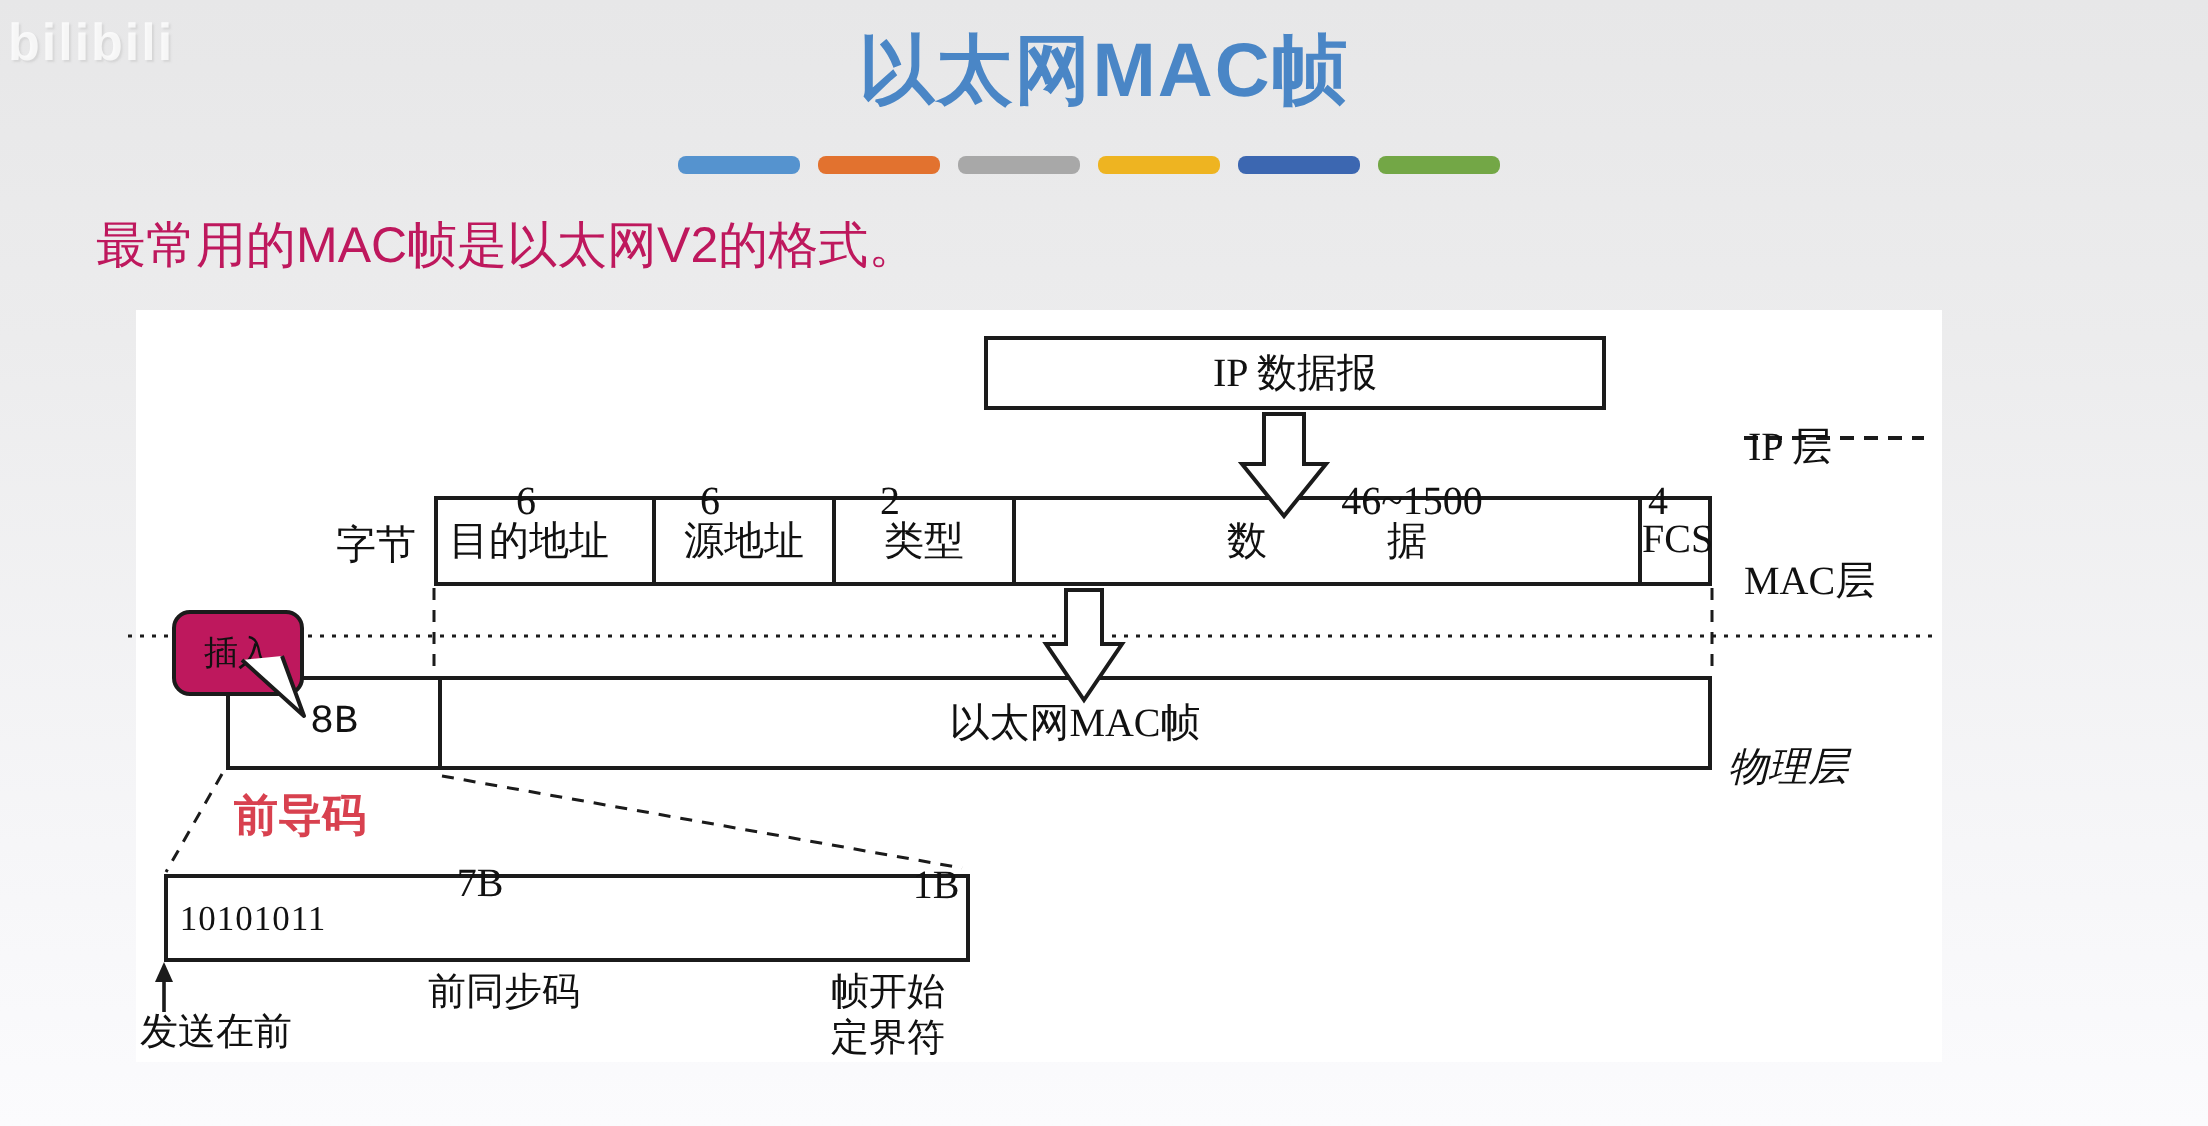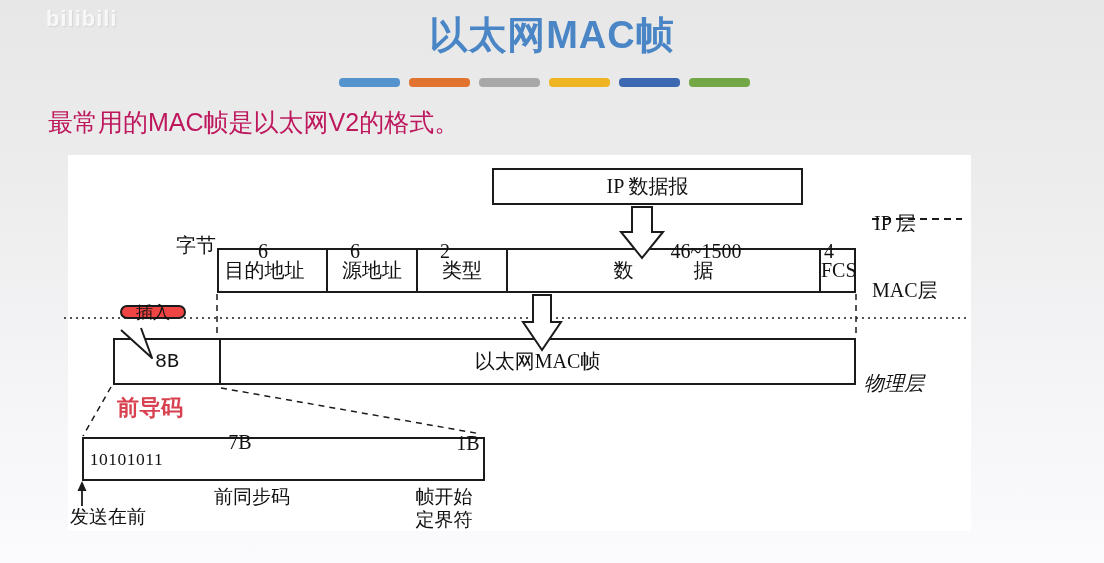--- a/index.html
+++ b/index.html
@@ -3,23 +3,23 @@
 <meta charset="utf-8">
 <style>
   html,body{margin:0;padding:0;}
   body{
     width:1104px;height:563px;overflow:hidden;position:relative;
     background:linear-gradient(180deg,#e7e7e8 0%,#ececed 30%,#f6f6f8 75%,#fbfbfd 100%);
     font-family:"Liberation Sans","DejaVu Sans",sans-serif;
   }
   .abs{position:absolute;}
   .watermark{
-    left:4px;top:6px;font-size:22px;font-weight:bold;
+    left:4px;top:6px;font-size:26px;font-weight:bold;
     color:rgba(255,255,255,0.78);text-shadow:1px 1px 1px rgba(180,180,180,0.35);
-    letter-spacing:1px;z-index:1;margin-left:42px;
+    letter-spacing:1px;z-index:1;
   }
   .title{
     left:0;top:10px;width:1104px;text-align:center;
     font-size:38px;font-weight:bold;letter-spacing:1px;z-index:2;margin:0;
   }
   .dashes{left:339px;top:78px;display:flex;gap:9px;z-index:2;}
   .dash{width:61px;height:9px;border-radius:4px;}
   .intro{
     left:48px;top:106px;font-size:25px;color:#be185d;margin:0;z-index:2;
   }
@@ -36,24 +36,24 @@
   }
   .row{box-sizing:border-box;border:2.5px solid #1b1b1b;background:#fff;display:flex;z-index:3;}
   .cell{
     box-sizing:border-box;display:flex;align-items:center;justify-content:center;
     font-size:20px;white-space:nowrap;
   }
   .cell + .cell{border-left:2px solid #1b1b1b;}
   .lbl{font-size:20px;white-space:nowrap;z-index:4;margin-top:20px;}
   .center{transform:translateX(-50%);}
   .bubble{
-    left:86px;top:305px;width:66px;height:14px;box-sizing:border-box;
-    border:2px solid #1b1b1b;border-radius:9px;background:#ef4444;
+    left:86px;top:305px;width:66px;height:43px;box-sizing:border-box;
+    border:2px solid #1b1b1b;border-radius:9px;background:#be185d;
     display:flex;align-items:center;justify-content:center;
-    font-size:17px;z-index:5;margin-left:34px;
+    font-size:17px;z-index:5;
   }
   .preamble-label{left:117px;top:393px;font-size:22px;font-weight:600;z-index:4;white-space:nowrap;}
   .bits{font-size:17.5px;letter-spacing:0.5px;}
   .caption{font-size:19px;line-height:23px;text-align:right;z-index:4;white-space:nowrap;}
 </style>
 </head>
 <body>
 
 <div class="abs watermark">bilibili</div>
 
@@ -82,21 +82,21 @@
 </svg>
 
 <div class="abs box diagram-text" style="left:492px;top:168px;width:311px;height:37px;font-size:20px;">
   <span>IP 数据报</span>
 </div>
 
 <div class="abs lbl diagram-text" style="left:874px;top:190px;">IP 层</div>
 <div class="abs lbl diagram-text" style="left:872px;top:257px;">MAC层</div>
 <div class="abs lbl diagram-text" style="left:864px;top:350px;font-style:italic;">物理层</div>
 
-<div class="abs lbl diagram-text" style="left:168px;top:212px;width:48px;text-align:right;">字节</div>
+<div class="abs lbl diagram-text" style="left:168px;top:239px;width:48px;">字节</div>
 <div class="abs lbl diagram-text center" style="left:263px;top:220px;">6</div>
 <div class="abs lbl diagram-text center" style="left:355px;top:220px;">6</div>
 <div class="abs lbl diagram-text center" style="left:445px;top:220px;">2</div>
 <div class="abs lbl diagram-text center" style="left:706px;top:220px;">46~1500</div>
 <div class="abs lbl diagram-text center" style="left:829px;top:220px;">4</div>
 
 <div class="abs row diagram-text" style="left:217px;top:248px;width:639px;height:45px;">
   <div class="cell" style="flex:0 0 91px;">目的地址</div>
   <div class="cell" style="flex:0 0 90px;margin-left:16px;">源地址</div>
   <div class="cell" style="flex:0 0 90px;">类型</div>

